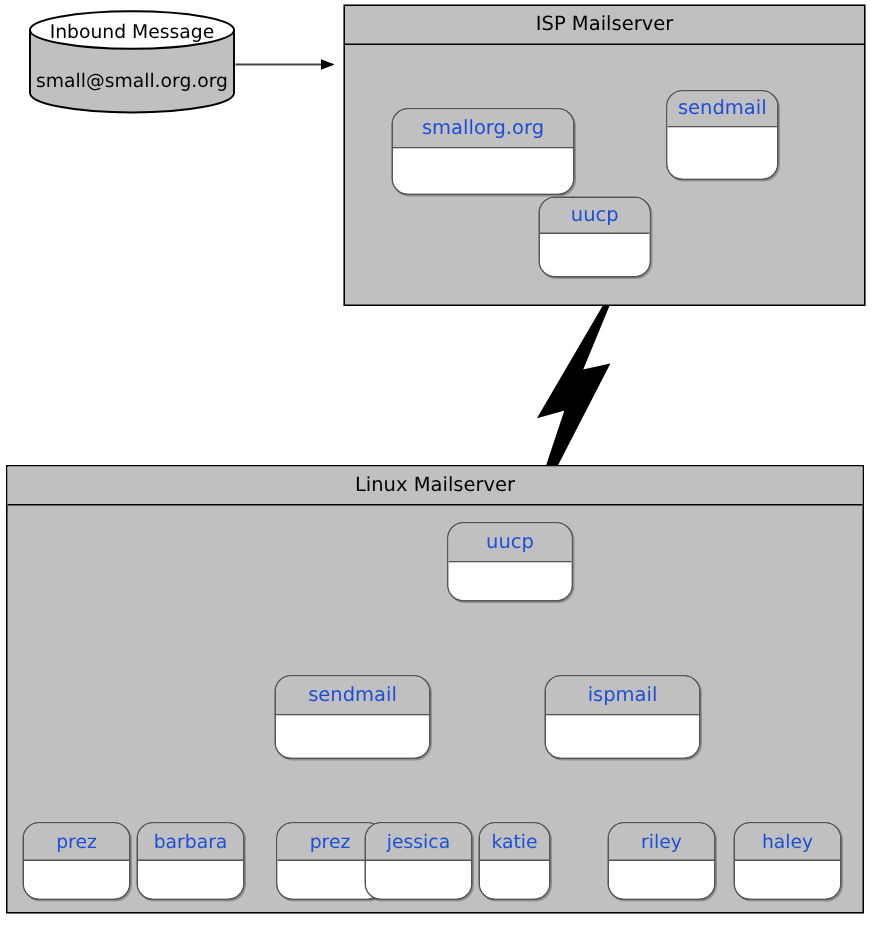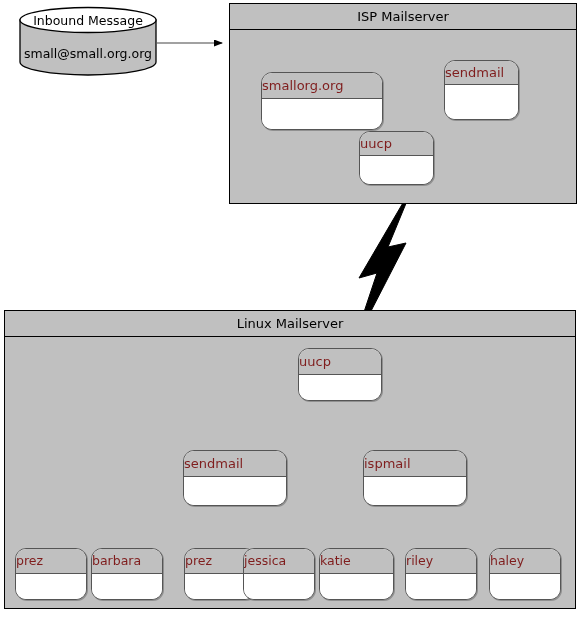--- a/index.html
+++ b/index.html
@@ -47,22 +47,23 @@
     position: absolute;
     background: #ffffff;
     border: 1px solid #555555;
     border-radius: 11px;
     box-sizing: border-box;
     overflow: hidden;
     box-shadow: 1px 1px 0 rgba(0,0,0,0.25);
   }
   .node-title {
     background: #c0c0c0;
+    text-align: center;
     font-size: 13px;
-    color: #7f1d1d;
+    color: #1d4ed8;
     border-bottom: 1px solid #555555;
     box-sizing: border-box;
     white-space: nowrap;
     overflow: hidden;
   }
   .node-body {
     background: #ffffff;
     width: 100%;
     box-sizing: border-box;
   }
@@ -188,21 +189,21 @@
         <div class="node-body"></div>
       </div>
       <div class="node user" style="left:179px; top:211px; width:72px; height:52px;">
         <div class="node-title">prez</div>
         <div class="node-body"></div>
       </div>
       <div class="node user" style="left:238px; top:211px; width:72px; height:52px;">
         <div class="node-title">jessica</div>
         <div class="node-body"></div>
       </div>
-      <div class="node user" style="left:314px; top:211px; width:75px; height:52px;">
+      <div class="node user" style="left:314px; top:211px; width:48px; height:52px;">
         <div class="node-title">katie</div>
         <div class="node-body"></div>
       </div>
       <div class="node user" style="left:400px; top:211px; width:72px; height:52px;">
         <div class="node-title">riley</div>
         <div class="node-body"></div>
       </div>
       <div class="node user" style="left:484px; top:211px; width:72px; height:52px;">
         <div class="node-title">haley</div>
         <div class="node-body"></div>

